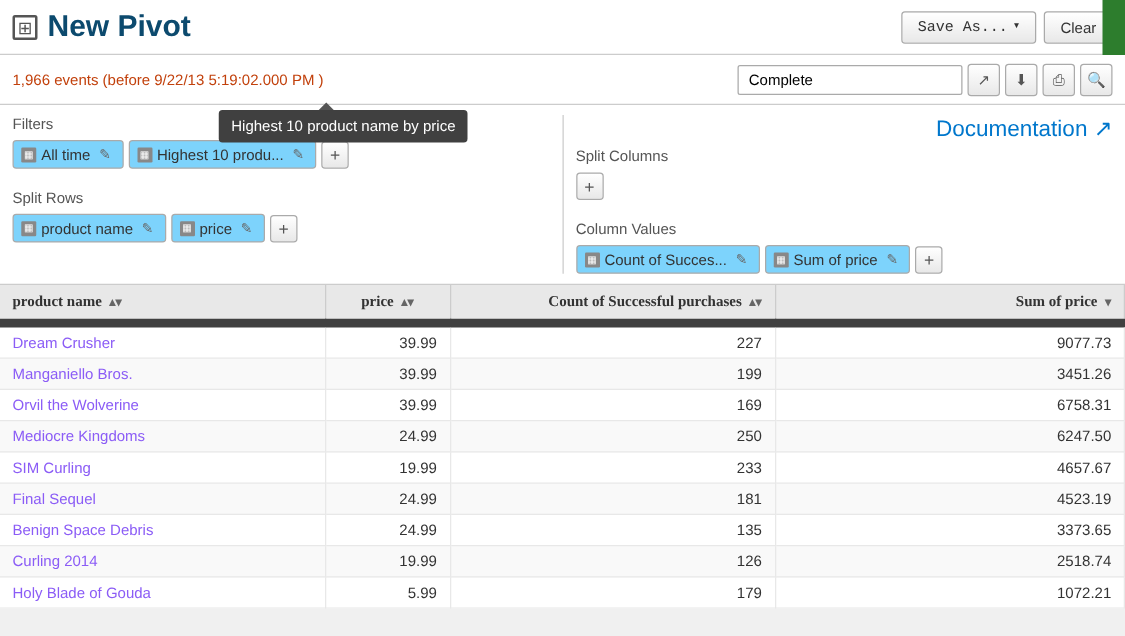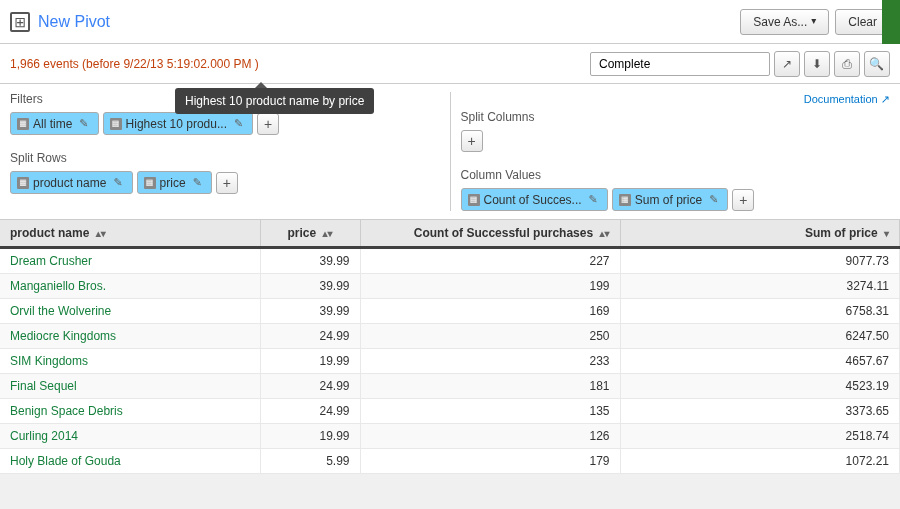--- a/index.html
+++ b/index.html
@@ -2,24 +2,24 @@
 <html><head>
   <meta charset="utf-8">
   <style>
     * { box-sizing: border-box; margin: 0; padding: 0; }
     body { font-family: Arial, sans-serif; font-size: 12px; background: #f0f0f0; color: #333; width: 900px; height: 509px; overflow: hidden; }
     
     
     .header { display: flex; align-items: center; background: #fff; border-bottom: 1px solid #ccc; padding: 0 10px; height: 44px; }
     .header-icon { width: 20px; height: 20px; border: 2px solid #555; border-radius: 2px; display: flex; align-items: center; justify-content: center; margin-right: 8px; }
     .header-icon::before { content: '⊞'; font-size: 14px; color: #555; }
-    .header-title { font-size: 16px; font-weight: normal; color: #3b82f6; flex: 1; }
+    .header-title { font-size: 24px; font-weight: bold; color: #0c4a6e; flex: 1; }
     .header-actions { display: flex; gap: 6px; align-items: center; }
     .btn { padding: 5px 12px; border: 1px solid #aaa; border-radius: 3px; background: linear-gradient(to bottom, #fff, #e8e8e8); cursor: pointer; font-size: 12px; color: #333; }
-    .btn-dropdown { display: flex; align-items: flex-start; gap: 4px; }
+    .btn-dropdown { display: flex; align-items: flex-start; gap: 4px; font-family: Liberation Mono, monospace; }
     .btn-dropdown::after { content: '▾'; font-size: 10px; }
     .green-block { position: absolute; top: 0; right: 0; width: 18px; height: 44px; background: #2d7d2d; }
     
     
     .info-bar { display: flex; align-items: center; background: #fff; border-bottom: 1px solid #ccc; padding: 0 10px; height: 40px; position: relative; }
     .info-text { font-size: 12px; color: #c2410c; flex: 1; }
     .info-input-group { display: flex; align-items: center; gap: 4px; }
     .info-input { border: 1px solid #aaa; padding: 4px 8px; font-size: 12px; width: 180px; border-radius: 2px; }
     .icon-btn { width: 26px; height: 26px; border: 1px solid #aaa; border-radius: 3px; background: linear-gradient(to bottom, #fff, #e8e8e8); cursor: pointer; display: flex; align-items: center; justify-content: center; font-size: 12px; color: #555; }
     
@@ -33,32 +33,32 @@
     .controls-right { flex: 1; padding-left: 10px; }
     .section-label { font-size: 12px; color: #555; margin-bottom: 6px; font-weight: normal; }
     .filter-row { display: flex; align-items: center; gap: 4px; flex-wrap: wrap; }
     .filter-chip { display: flex; align-items: center; border: 1px solid #aaa; border-radius: 3px; background: #7dd3fc; padding: 3px 6px; gap: 4px; font-size: 12px; }
     .filter-chip .chip-icon { width: 12px; height: 12px; background: #888; border-radius: 1px; display: flex; align-items: center; justify-content: center; }
     .filter-chip .chip-icon::before { content: '▦'; font-size: 8px; color: #fff; }
     .edit-icon { cursor: pointer; color: #666; font-size: 11px; padding: 1px 3px; }
     .plus-btn { width: 22px; height: 22px; border: 1px solid #aaa; border-radius: 3px; background: linear-gradient(to bottom, #fff, #e8e8e8); cursor: pointer; display: flex; align-items: center; justify-content: center; font-size: 14px; color: #555; }
     
     
-    .doc-link { font-size: 11px; color: #0077cc; cursor: pointer; text-align: right; margin-bottom: 4px; }
+    .doc-link { font-size: 18px; color: #0077cc; cursor: pointer; text-align: right; margin-bottom: 4px; }
     
     
     .table-container { flex: 1; overflow-y: auto; background: #fff; }
     table { width: 100%; border-collapse: collapse; font-size: 12px; }
-    thead tr { background: #e8e8e8; border-bottom: 3px solid #404040; }
+    thead tr { background: #e8e8e8; border-bottom: 7px solid #404040; font-family: Liberation Serif, serif; }
     th { padding: 6px 10px; text-align: left; font-weight: bold; border-right: 1px solid #ccc; cursor: pointer; white-space: nowrap; }
     th .sort-icon { margin-left: 3px; font-size: 10px; color: #666; }
     td { padding: 5px 10px; border-bottom: 1px solid #e8e8e8; border-right: 1px solid #e8e8e8; }
     td.right { text-align: right; }
     tr:nth-child(even) { background: #f9f9f9; }
-    .link-text { color: #15803d; cursor: pointer; }
+    .link-text { color: #8b5cf6; cursor: pointer; }
   </style>
 </head>
 <body>
 
 <div class="header" style="position:relative;">
   <div class="header-icon"></div>
   <span class="header-title">New Pivot</span>
   <div class="header-actions">
     <button class="btn btn-dropdown">
       <span>Save As...</span>
@@ -168,36 +168,36 @@
     <tr>
       <td><span class="link-text">Dream Crusher</span></td>
       <td class="right">39.99</td>
       <td class="right">227</td>
       <td class="right">9077.73</td>
     </tr>
         <tr>
       <td><span class="link-text">Manganiello Bros.</span></td>
       <td class="right">39.99</td>
       <td class="right">199</td>
-      <td class="right">3274.11</td>
+      <td class="right">3451.26</td>
     </tr>
         <tr>
       <td><span class="link-text">Orvil the Wolverine</span></td>
       <td class="right">39.99</td>
       <td class="right">169</td>
       <td class="right">6758.31</td>
     </tr>
         <tr>
       <td><span class="link-text">Mediocre Kingdoms</span></td>
       <td class="right">24.99</td>
       <td class="right">250</td>
       <td class="right">6247.50</td>
     </tr>
         <tr>
-      <td><span class="link-text">SIM Kingdoms</span></td>
+      <td><span class="link-text">SIM Curling</span></td>
       <td class="right">19.99</td>
       <td class="right">233</td>
       <td class="right">4657.67</td>
     </tr>
         <tr>
       <td><span class="link-text">Final Sequel</span></td>
       <td class="right">24.99</td>
       <td class="right">181</td>
       <td class="right">4523.19</td>
     </tr>

